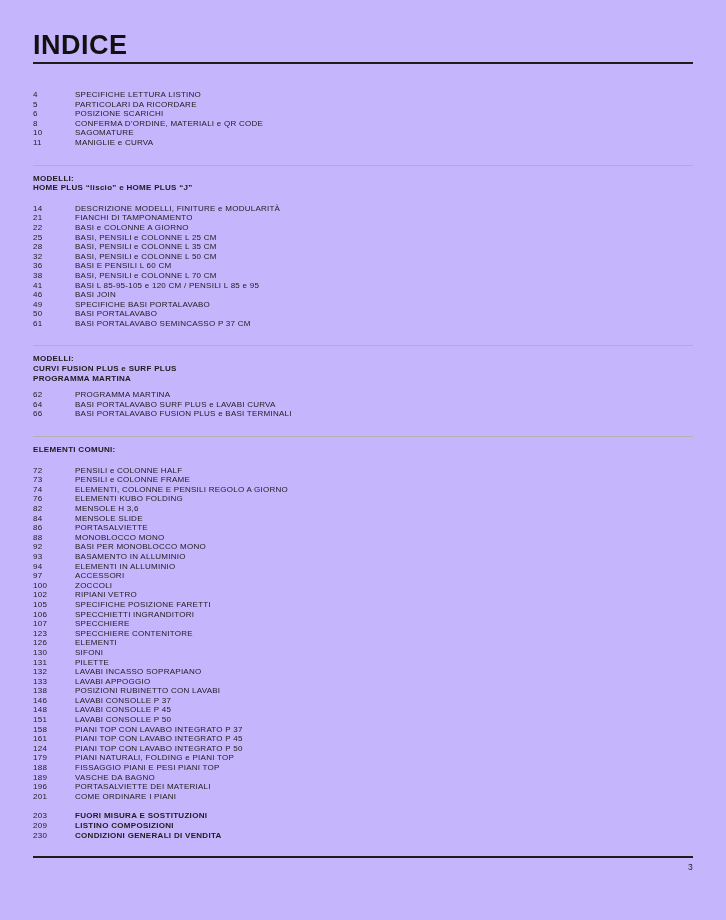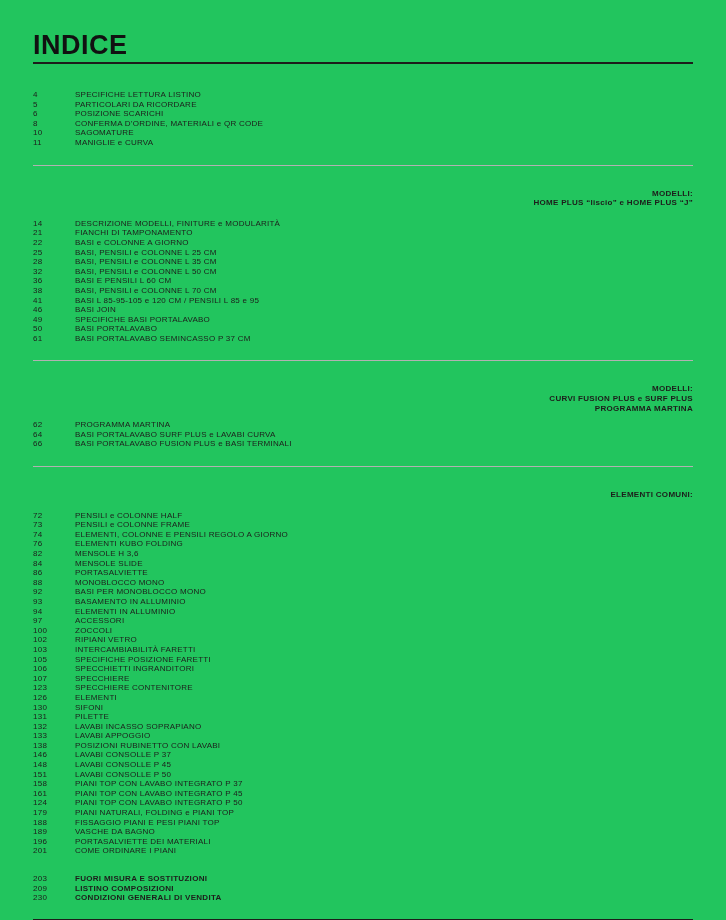--- a/index.html
+++ b/index.html
@@ -6,21 +6,21 @@
     margin: 0;
     padding: 0;
     background: #ffffff;
   }
   .page {
     position: relative;
     width: 726px;
     height: 920px;
     box-sizing: border-box;
     padding: 0 33px;
-    background: #22c55e;
+    background: #c4b5fd;
     color: #1d1d1b;
     font-family: "Liberation Sans", "DejaVu Sans", sans-serif;
     overflow: hidden;
   }
   h1.title {
     margin: 0;
     padding-top: 31px;
     font-size: 27px;
     line-height: 29px;
     font-weight: bold;
@@ -38,31 +38,31 @@
     line-height: 9.6px;
     letter-spacing: 0.25px;
     white-space: nowrap;
   }
   .row .num {
     flex: 0 0 42px;
     width: 42px;
   }
   .entries.first { margin-top: 26px; }
   .section-divider { margin-top: 17px; }
-  .sec-heading { margin-top: 23px; text-align: right; }
+  .sec-heading { margin-top: 8px; }
   .sec-heading .hline {
     font-size: 8px;
     line-height: 9.6px;
     font-weight: bold;
     letter-spacing: 0.3px;
     white-space: nowrap;
   }
   .entries { margin-top: 11px; }
   .entries.compact { margin-top: 7px; }
-  .bold-entries { margin-top: 18px; }
+  .bold-entries { margin-top: 10px; }
   .bold-entries .label { font-weight: bold; letter-spacing: 0.3px; }
 
   .footer-rule { margin-top: 16px; border-top: 2px solid #1d1d1b; }
   .pageno {
     margin-top: 4px;
     text-align: right;
     font-size: 8.5px;
     line-height: 10px;
     letter-spacing: 0.2px;
   }
@@ -237,24 +237,20 @@
         </div>
         <div class="row">
           <span class="num">100</span>
           <span class="label">ZOCCOLI</span>
         </div>
         <div class="row">
           <span class="num">102</span>
           <span class="label">RIPIANI VETRO</span>
         </div>
         <div class="row">
-          <span class="num">103</span>
-          <span class="label">INTERCAMBIABILITÀ FARETTI</span>
-        </div>
-        <div class="row">
           <span class="num">105</span>
           <span class="label">SPECIFICHE POSIZIONE FARETTI</span>
         </div>
         <div class="row">
           <span class="num">106</span>
           <span class="label">SPECCHIETTI INGRANDITORI</span>
         </div>
         <div class="row">
           <span class="num">107</span>
           <span class="label">SPECCHIERE</span>

